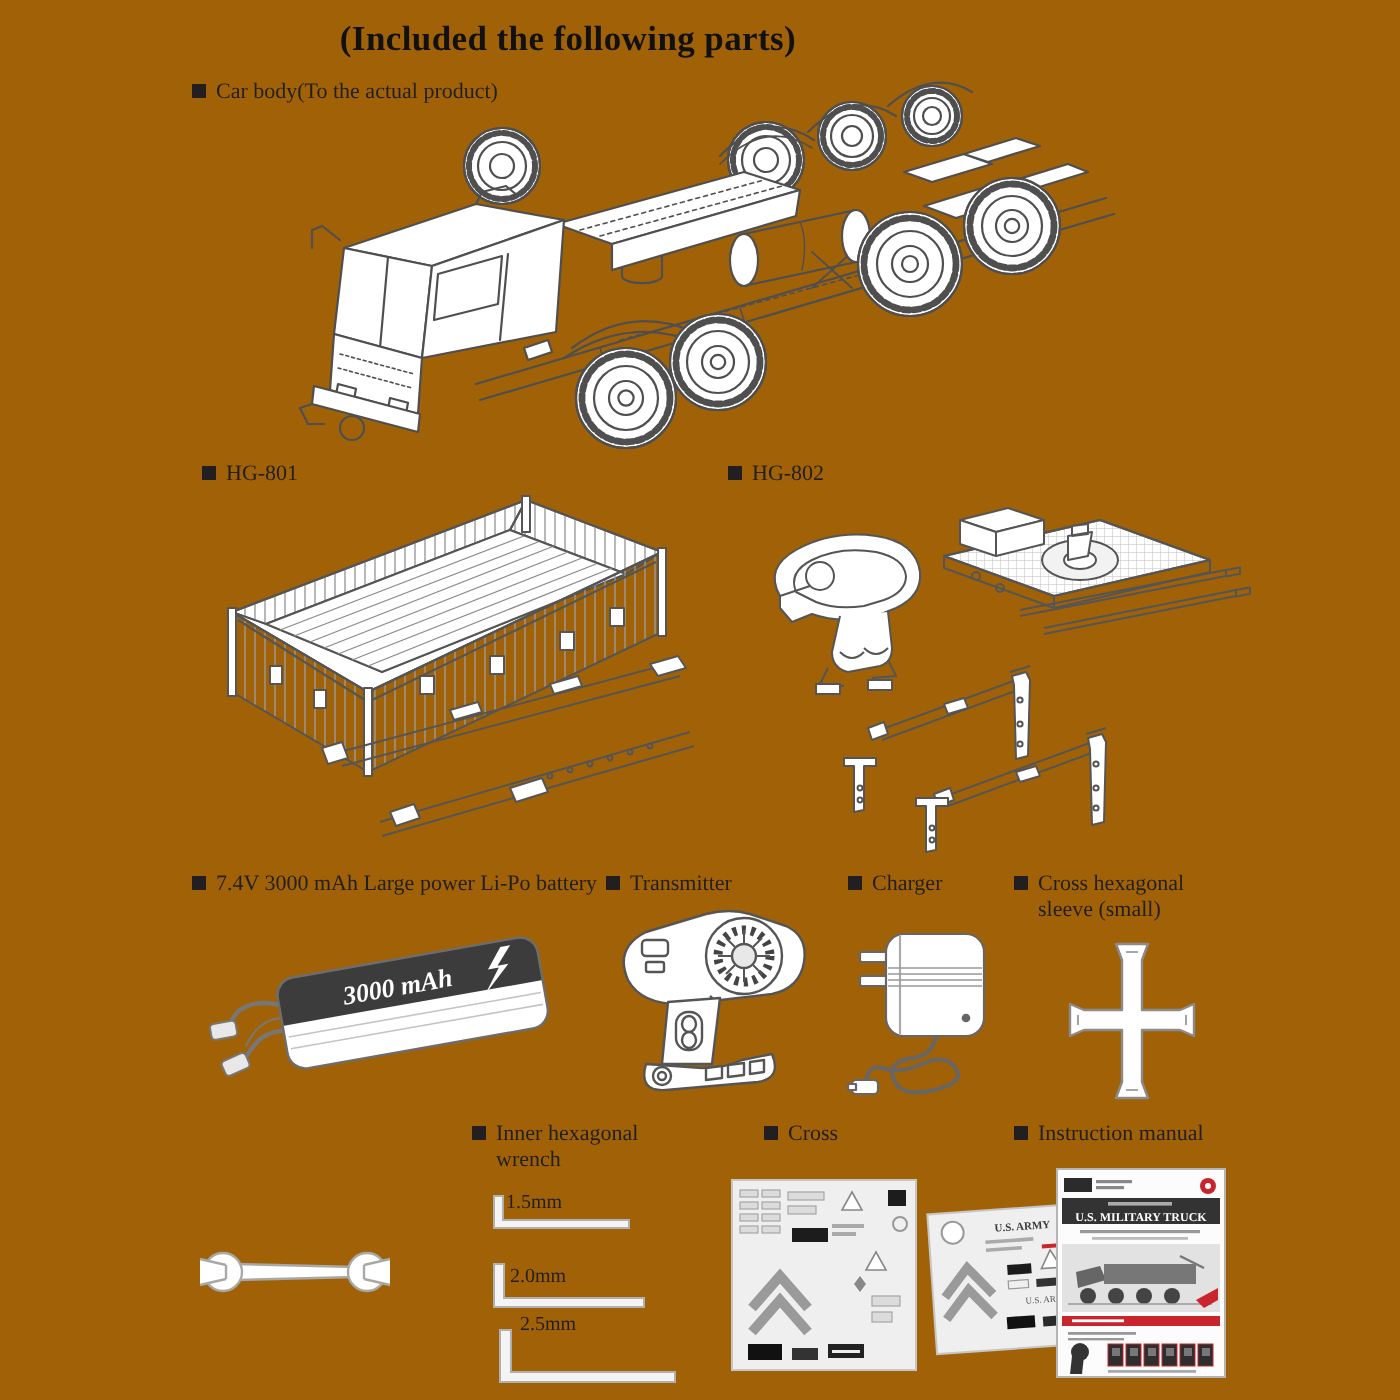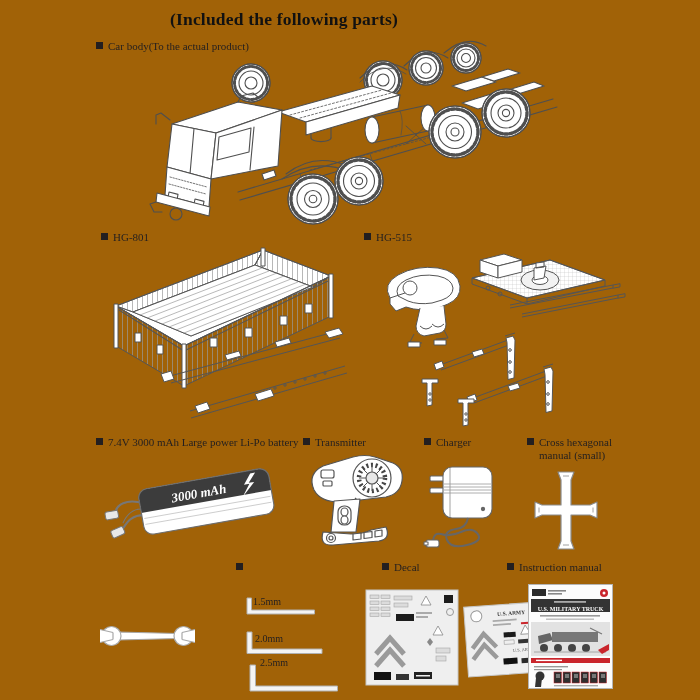--- a/index.html
+++ b/index.html
@@ -185,21 +185,21 @@
           <circle cx="200" cy="134" r="1.2"></circle>
         <circle cx="210" cy="131" r="1.2"></circle>
           <circle cx="220" cy="128" r="1.2"></circle>
           <circle cx="230" cy="125" r="1.2"></circle>
       </g>
     </g>
   </svg>
 
   <div class="lbl" style="left:364px;top:231px">
     <span class="sq"></span>
-    <span>HG-515</span>
+    <span>HG-802</span>
   </div>
 
   <svg class="abs" style="left:360px;top:248px" width="270" height="182" viewBox="0 0 270 182">
     <defs>
       <pattern id="gridp" width="4" height="4" patternUnits="userSpaceOnUse">
         <path d="M0,0 H4 M0,0 V4" stroke="#bdbdbd" stroke-width="0.5"></path>
       </pattern>
     </defs>
     <g fill="none" stroke="#555" stroke-width="1" stroke-linejoin="round">
       <g>
@@ -321,25 +321,25 @@
       <rect x="19" y="7" width="49" height="51" rx="9"></rect>
       <path d="M26,8 V57" stroke="#aaa"></path>
       <path d="M20,24 H67 M20,27 H67 M20,30 H67 M20,33 H67" stroke="#999" stroke-width="0.8" fill="none"></path>
       <circle cx="59" cy="49" r="1.6" fill="#666"></circle>
       <path d="M44,58 q-2,10 -12,11 q-13,2 -9,11 q4,9 20,5 q17,-4 10,-12 q-5,-6 -16,-1 q-11,5 -20,2 q-7,-2 -8,7" fill="none" stroke-width="2"></path>
       <rect x="2" y="80" width="13" height="7" rx="2"></rect>
       <rect x="0" y="82" width="4" height="3"></rect>
     </g>
   </svg>
 
-  <div class="lbl" style="left:527px;top:436px">
+  <div class="lbl" style="left:507px;top:436px">
     <span class="sq"></span>
     <span>
       <span>Cross hexagonal</span><br>
-      <span>manual (small)</span>
+      <span>sleeve (small)</span>
     </span>
   </div>
 
   <svg class="abs" style="left:526px;top:466px" width="80" height="90" viewBox="0 0 80 90">
     <path d="M32,6 L48,6 L45,14 L45,39 L64,39 L71,36 L71,52 L64,49 L45,49 L45,75 L48,83 L32,83 L35,75 L35,49 L16,49 L9,52 L9,36 L16,39 L35,39 L35,14 Z" fill="#fff" stroke="#8b8b8b" stroke-width="1.2" stroke-linejoin="round"></path>
     <path d="M37,10 h6 M37,79 h6 M13,41.5 v5 M67,41.5 v5" stroke="#8b8b8b" stroke-width="0.8" fill="none"></path>
   </svg>
 
 
   <svg class="abs" style="left:100px;top:620px" width="95" height="30" viewBox="0 0 95 30">
@@ -349,40 +349,44 @@
       <path d="M0,9.5 L13,12.5 L13,19.5 L0,22.5 Z" fill="#fff" stroke="none"></path>
       <path d="M0,9.5 L13,12.5 M0,22.5 L13,19.5 M13,12.5 V19.5" fill="none"></path>
       <circle cx="83.5" cy="16" r="9.5" fill="#fff"></circle>
       <path d="M95,9.5 L82,12.5 L82,19.5 L95,22.5 Z" fill="#fff" stroke="none"></path>
       <path d="M95,9.5 L82,12.5 M95,22.5 L82,19.5 M82,12.5 V19.5" fill="none"></path>
     </g>
   </svg>
 
   <div class="lbl" style="left:236px;top:561px">
     <span class="sq"></span>
+    <span>
+      <span>Inner hexagonal</span><br>
+      <span>wrench</span>
+    </span>
   </div>
 
   <div class="abs" style="left:243px;top:593px;width:135px;height:110px">
     <svg class="abs" style="left:2px;top:3px" width="75" height="22" viewBox="0 0 75 22">
       <path d="M2,2 h4.5 v12 h63 v4 h-67.5 z" fill="#f4f4f4" stroke="#b0b0b0" stroke-width="1"></path>
     </svg>
     <div class="mm" style="left:10px;top:3px">1.5mm</div>
     <svg class="abs" style="left:2px;top:37px" width="88" height="26" viewBox="0 0 88 26">
       <path d="M2,2 h5 v17 h70 v4.5 h-75 z" fill="#f4f4f4" stroke="#b0b0b0" stroke-width="1"></path>
     </svg>
     <div class="mm" style="left:12px;top:40px">2.0mm</div>
     <svg class="abs" style="left:5px;top:70px" width="100" height="30" viewBox="0 0 100 30">
       <path d="M2,2 h5.5 v21 h82 v5 h-87.5 z" fill="#f4f4f4" stroke="#b0b0b0" stroke-width="1"></path>
     </svg>
     <div class="mm" style="left:17px;top:64px">2.5mm</div>
   </div>
 
   <div class="lbl" style="left:382px;top:561px">
     <span class="sq"></span>
-    <span>Decal</span>
+    <span>Cross</span>
   </div>
 
   <svg class="abs" style="left:366px;top:582px" width="195" height="106" viewBox="0 0 195 106">
     <g>
       <rect x="0" y="8" width="92" height="95" fill="#efefef" stroke="#c6c6c6"></rect>
       <g stroke="#a5a5a5" fill="#dcdcdc" stroke-width="0.6">
         <rect x="4" y="13" width="9" height="3.5"></rect>
           <rect x="15" y="13" width="9" height="3.5"></rect>
         <rect x="4" y="19" width="9" height="3.5"></rect>
           <rect x="15" y="19" width="9" height="3.5"></rect>

